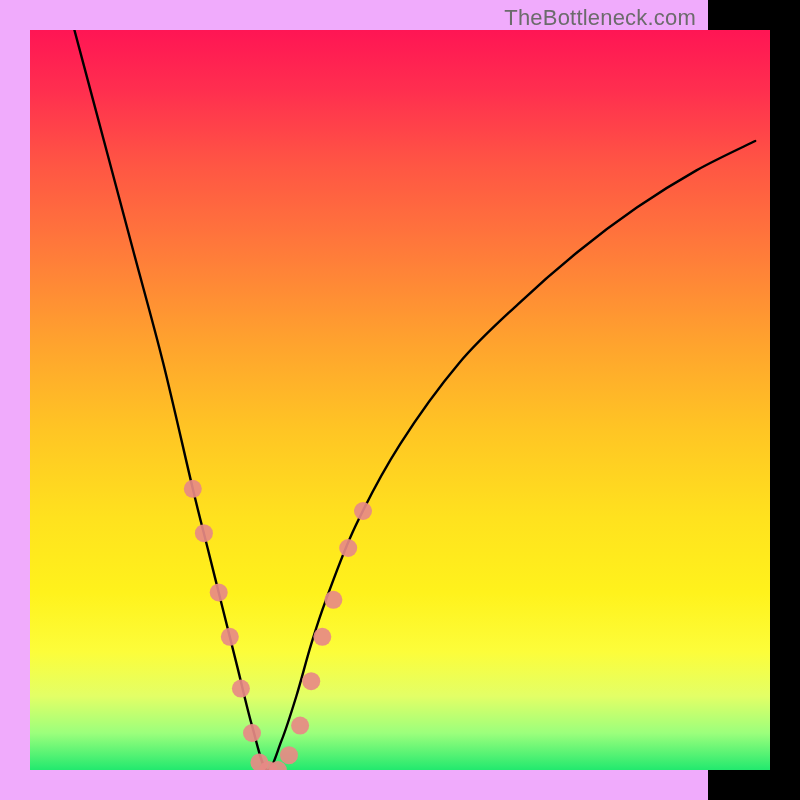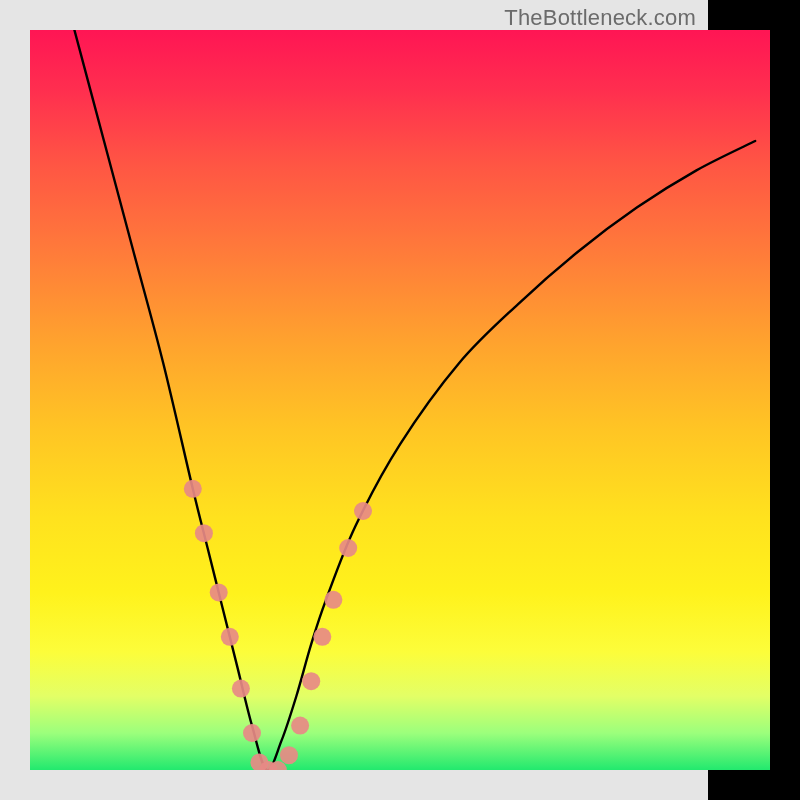--- a/index.html
+++ b/index.html
@@ -1,21 +1,21 @@
 <!DOCTYPE html>
 <html><head>
 <meta charset="utf-8">
 <style>
   * { margin: 0; padding: 0; box-sizing: border-box; }
   html, body { width: 800px; height: 800px; overflow: hidden; background: #000; }
   .frame {
     position: relative;
     width: 708px;
     height: 800px;
-    background: #e5e5e5;
+    background: #f0abfc;
     padding-left: 8px;
   }
   .watermark {
     position: absolute;
     top: 5px;
     right: 12px;
     font-family: Arial, Helvetica, sans-serif;
     font-size: 22px;
     font-weight: 500;
     color: #6b6b6b;

